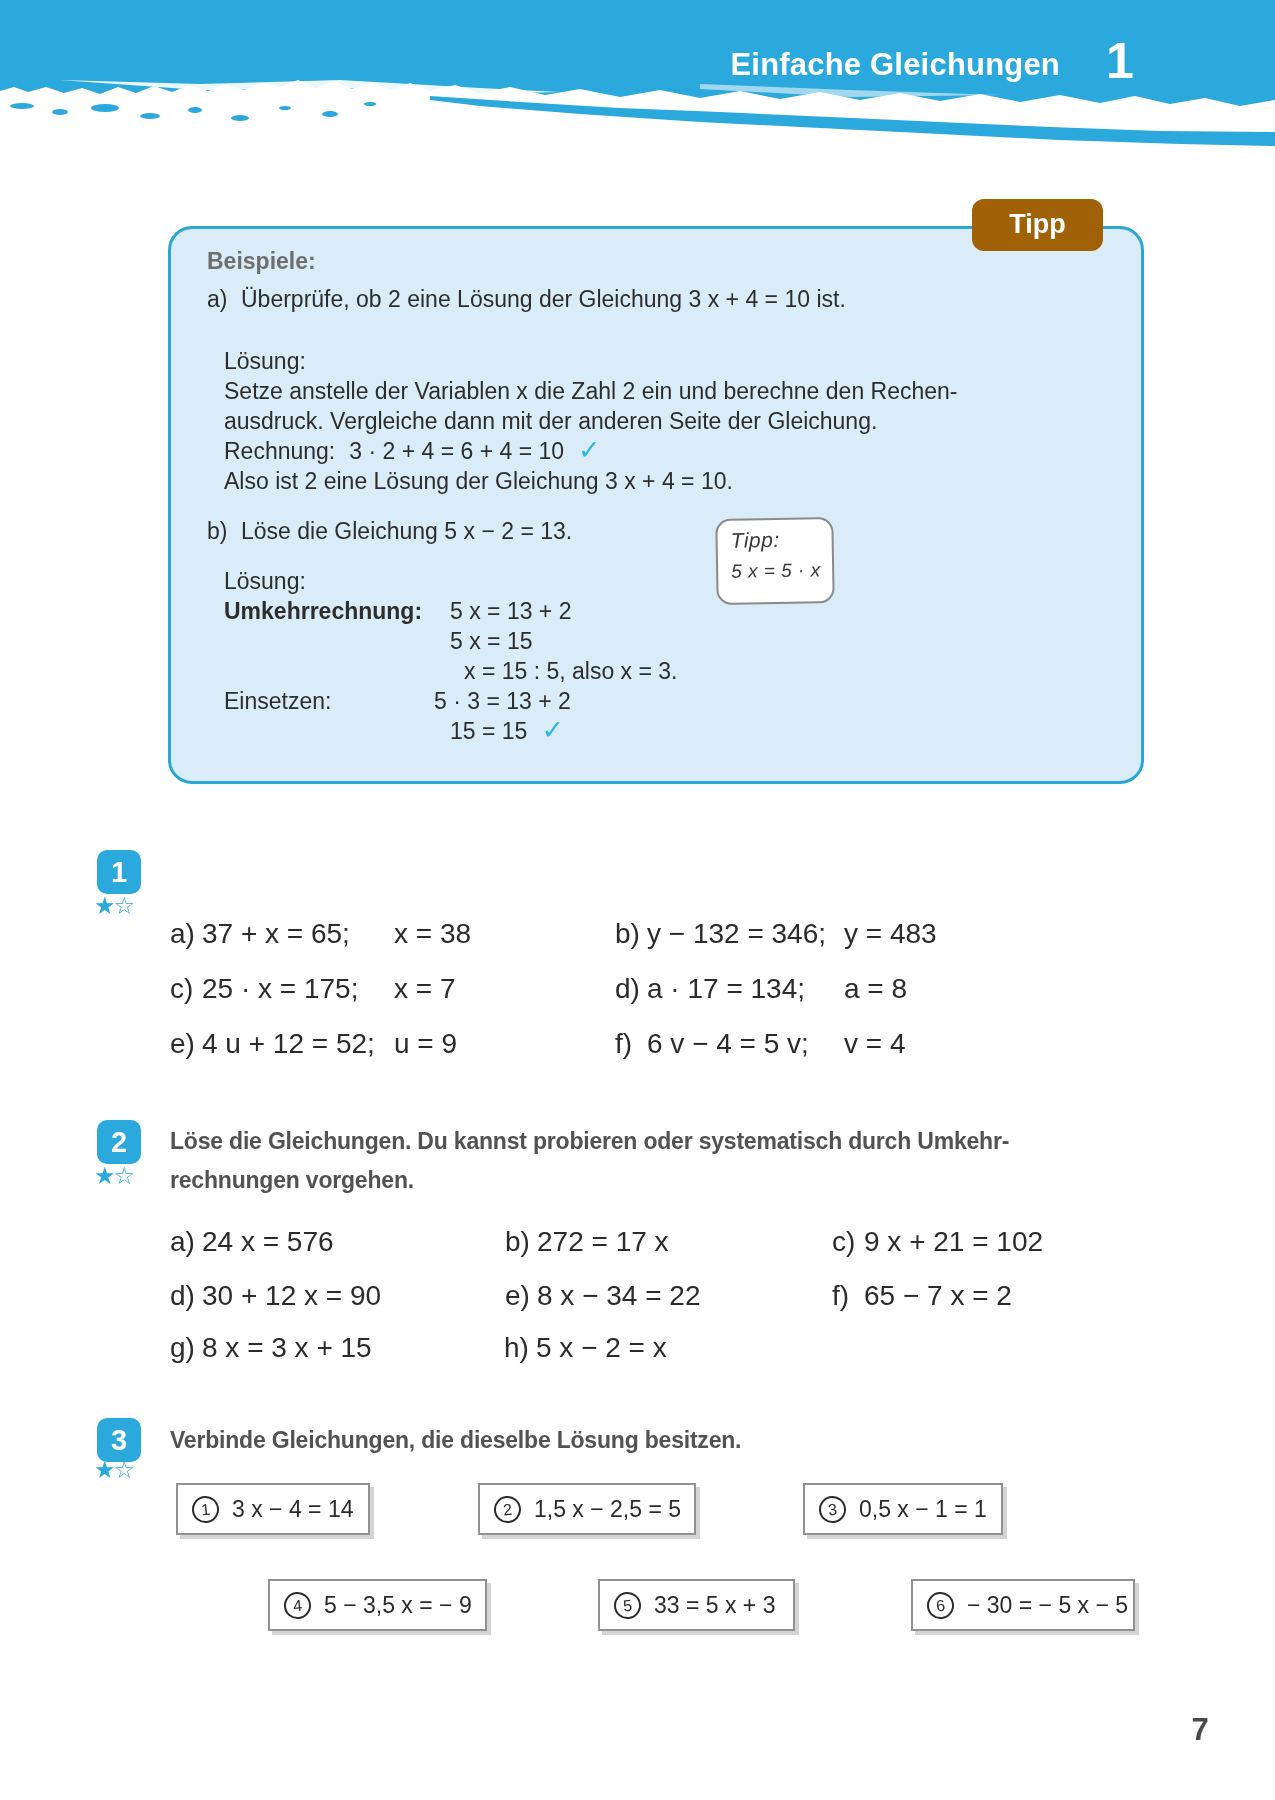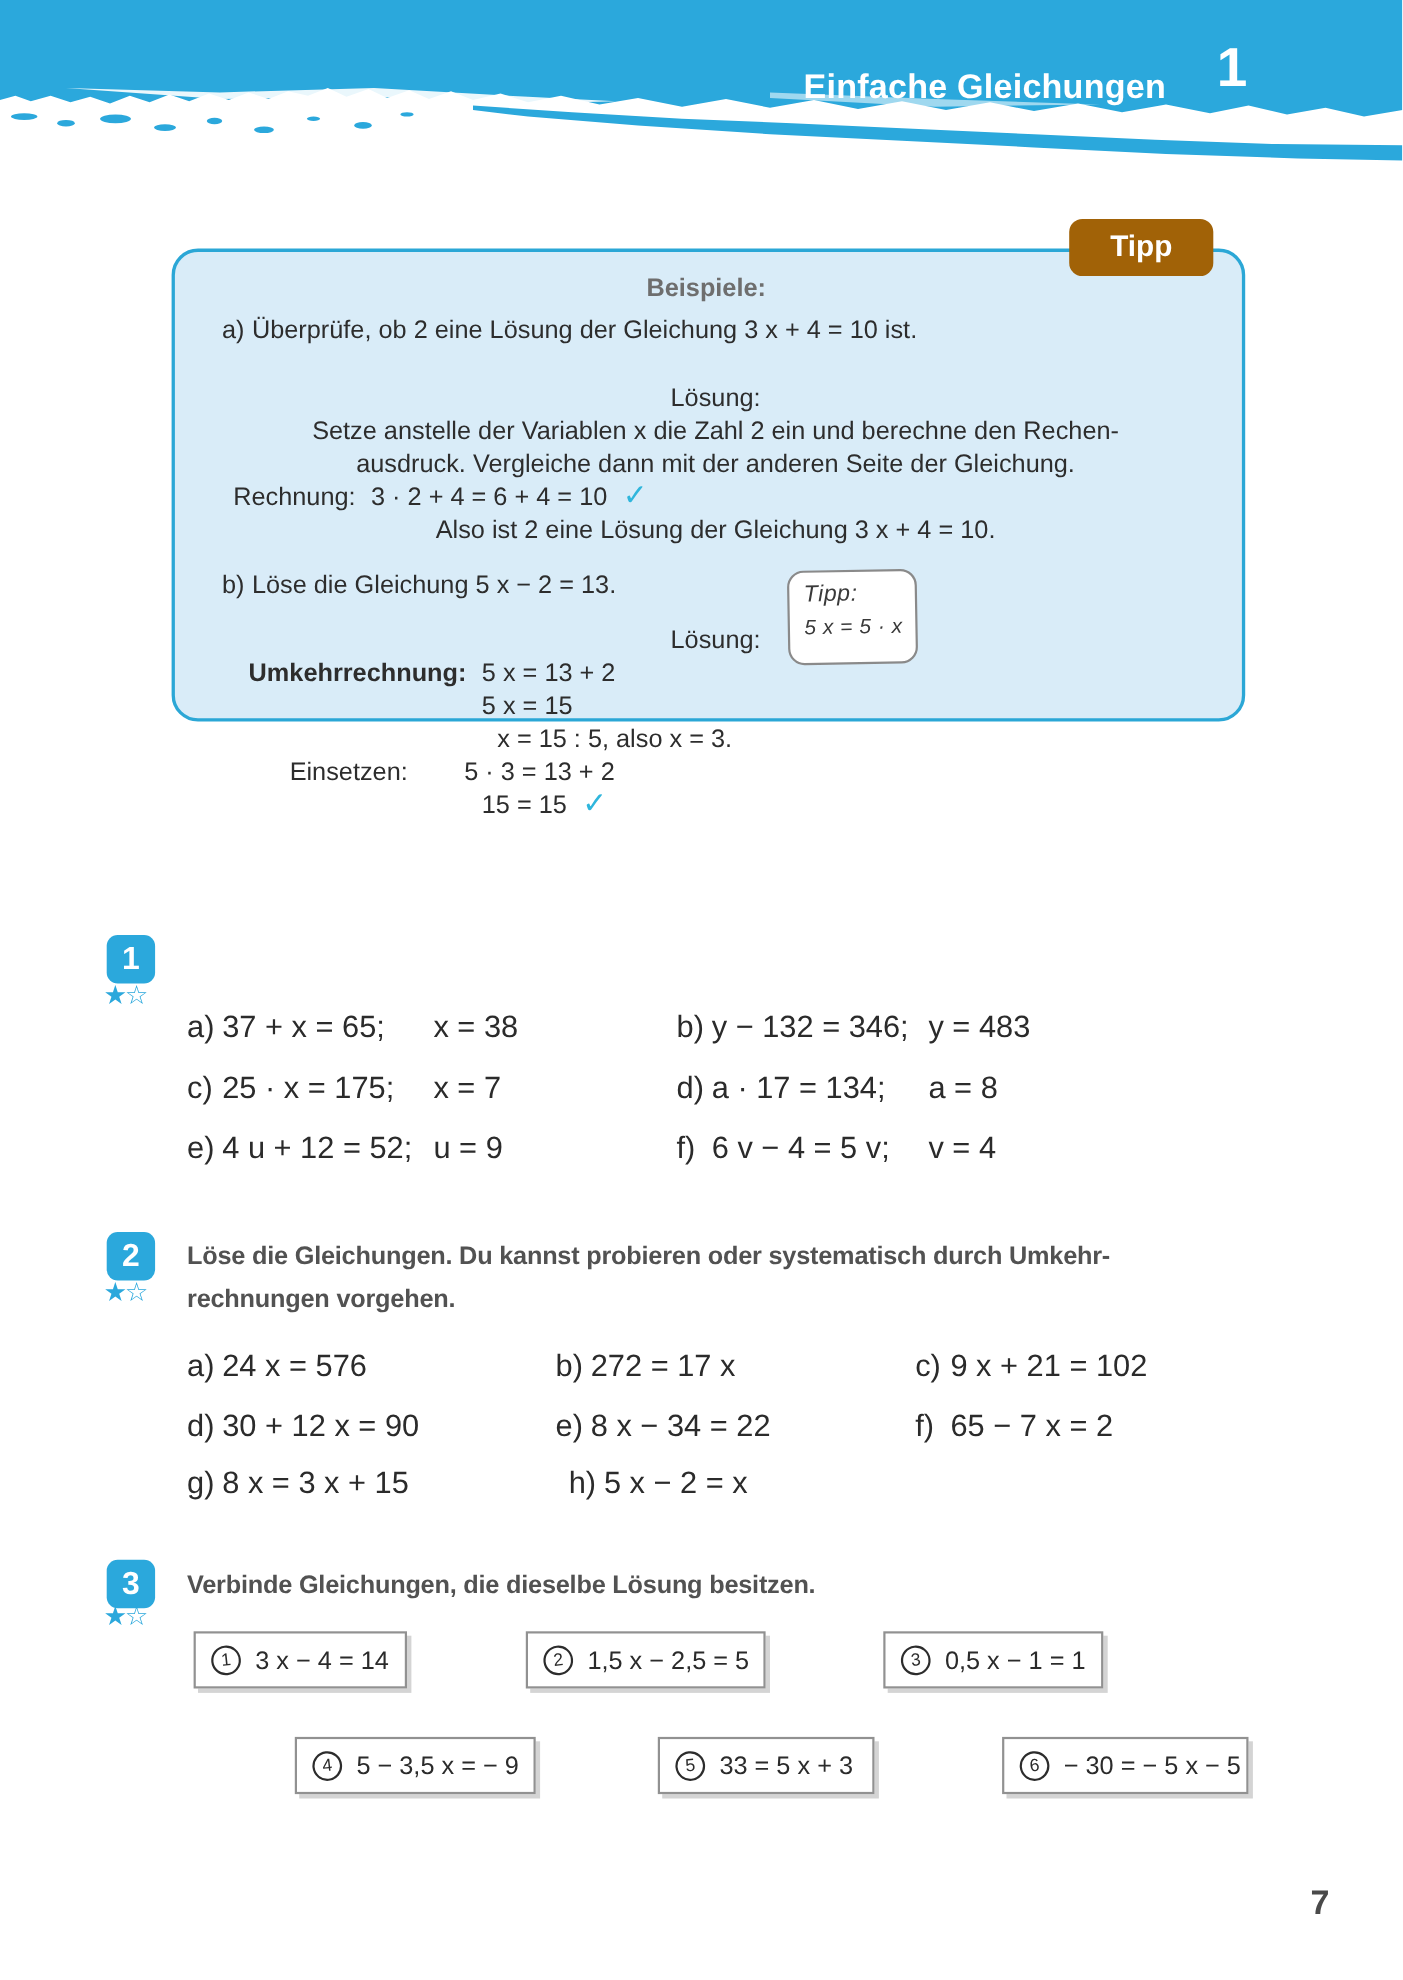--- a/index.html
+++ b/index.html
@@ -3,31 +3,31 @@
 <meta charset="utf-8">
 <style>
   * { margin:0; padding:0; box-sizing:border-box; }
   html,body { background:#ffffff; }
   body { font-family:"Liberation Sans","DejaVu Sans",sans-serif; }
   .page { position:relative; width:1275px; height:1800px; background:#fff; overflow:hidden; }
 
   
   .band-svg { position:absolute; left:0; top:0; }
   .chapter-title { position:absolute; left:560px; top:46px; width:500px; text-align:right;
-    color:#fff; font-size:31px; font-weight:bold; line-height:38px; letter-spacing:.2px;margin-top:14px; }
+    color:#fff; font-size:31px; font-weight:bold; line-height:38px; letter-spacing:.2px; }
   .chapter-number { position:absolute; left:1090px; top:32px; width:60px; text-align:center;
     color:#fff; font-size:50px; font-weight:bold; }
 
   
   .tip-tab { position:absolute; left:972px; top:199px; width:131px; height:52px; z-index:3;
     background:#a16207; border-radius:12px; color:#fff; font-size:27px; font-weight:bold;
     text-align:center; line-height:50px; }
-  .example-box { position:absolute; left:156px; top:226px; width:976px; height:430px; z-index:1;
+  .example-box { position:absolute; left:168px; top:226px; width:976px; height:558px; z-index:1;
     background:#d9ecf8; border:3px solid #2ba7d6; border-radius:24px;
-    padding:17px 40px 0 36px; font-size:23px; line-height:30px; color:#2d2d2d;text-align:center; }
+    padding:17px 40px 0 36px; font-size:23px; line-height:30px; color:#2d2d2d; }
   .bx-heading { color:#6e6e6e; font-weight:bold; }
   .bx-row { display:flex; }
   .bx-label { width:34px; flex:none; }
   .bx-indent { margin-left:17px; }
   .mt8  { margin-top:8px; }
   .mt20 { margin-top:20px; }
   .mt32 { margin-top:32px; }
   .calc-label { margin-right:14px; }
   .eq-col { display:flex; }
   .eq-lbl { width:226px; flex:none;font-weight:bold; }
@@ -190,21 +190,21 @@
   </div>
   <div class="item" style="left:505px;top:1281px">
     <span class="lbl">e)</span><span>8 x − 34 = 22</span>
   </div>
   <div class="item" style="left:832px;top:1281px">
     <span class="lbl">f)</span><span>65 − 7 x = 2</span>
   </div>
   <div class="item" style="left:170px;top:1333px">
     <span class="lbl">g)</span><span>8 x = 3 x + 15</span>
   </div>
-  <div class="item" style="left:517px;top:1333px">
+  <div class="item" style="left:504px;top:1333px">
     <span class="lbl">h)</span><span>5 x − 2 = x</span>
   </div>
 
   <div class="badge" style="top:1418px">3</div>
   <div class="stars" style="top:1455px"><span>★</span><span>☆</span></div>
   <div class="task" style="top:1425px">Verbinde Gleichungen, die dieselbe Lösung besitzen.</div>
 
   <div class="card" style="left:176px;top:1483px;width:194px">
     <span class="cnum">1</span>
     <span>3 x − 4 = 14</span>

